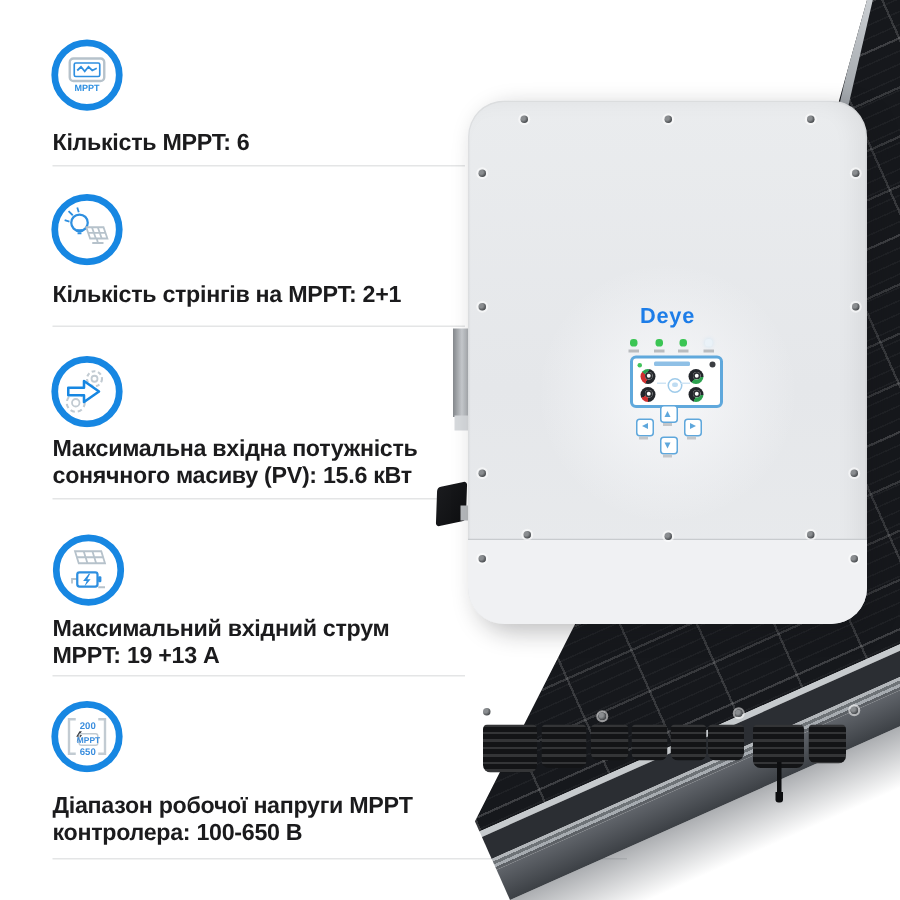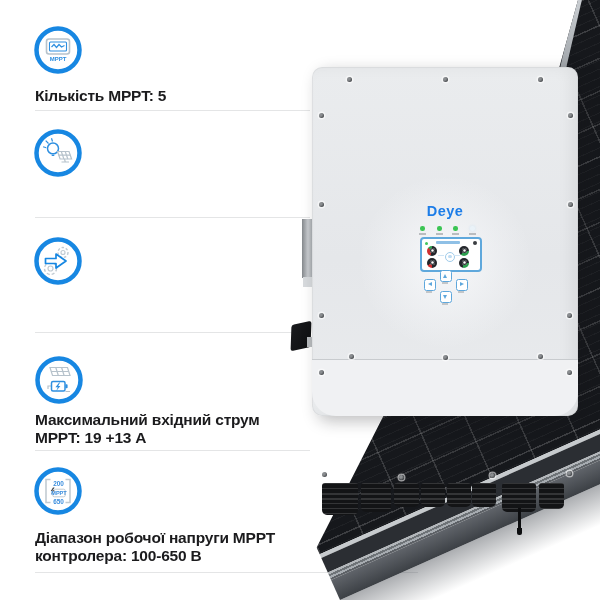--- a/index.html
+++ b/index.html
@@ -29,21 +29,21 @@
   .rail-base{position:absolute;left:0;right:0;bottom:0;height:22px;
       background:linear-gradient(to bottom,#60646a,#3c4045);}
   .panel-shadow{position:absolute;left:340px;top:600px;width:1000px;height:50px;
       transform-origin:left top;transform:rotate(-24deg);
       background:linear-gradient(to bottom,rgba(70,75,82,.45),rgba(70,75,82,0) 75%);}
   .frame-strip{position:absolute;left:567px;top:-8px;width:6px;height:92px;
       transform:rotate(13deg);background:linear-gradient(#cdd1d5,#989da2);}
 
   
   .inverter{position:absolute;left:312px;top:67px;width:266px;height:349px;z-index:5;
-      border-radius:10px;
+      border-radius:24px;
       background:linear-gradient(180deg,#eaecee 0%,#e5e7ea 55%,#e9ebed 100%);
       box-shadow:inset 0 0 0 1px rgba(0,0,0,.045), inset -8px 0 14px rgba(0,0,0,.05),
                  6px 5px 16px rgba(20,22,26,.28);}
   .inv-lower{position:absolute;left:0;right:0;top:292px;bottom:0;background:#f0f1f3;
       border-top:1px solid #c8cbce;border-radius:0 0 24px 24px;}
   .watermark{position:absolute;left:48px;top:110px;width:170px;height:170px;border-radius:50%;
       background:radial-gradient(circle,#f7f8fa 0%,rgba(247,248,250,0) 72%);}
   .screw{position:absolute;width:5px;height:5px;border-radius:50%;
       background:radial-gradient(circle at 35% 35%,#8a8d90 0 30%,#44474a 75%);
       box-shadow:0 0 0 1.5px rgba(255,255,255,.55);}
@@ -114,48 +114,51 @@
 
   <div class="spec-icon" style="left:34px;top:26px;">
     <svg width="48" height="48" viewBox="0 0 48 48">
       <circle cx="24" cy="24" r="21.5" fill="#fff" stroke="#1787e2" stroke-width="4.5"></circle>
       <rect x="12.5" y="13" width="23" height="15" rx="2.5" fill="#fff" stroke="#b6c2cb" stroke-width="1.6"></rect>
       <rect x="15.5" y="16" width="17" height="9" rx="1" fill="none" stroke="#2e8fe0" stroke-width="1.1"></rect>
       <polyline points="17.5,21 20,18.5 22.5,21.5 25,18.5 27.5,21 30.5,19.5" stroke="#2e8fe0" stroke-width="1.2" fill="none"></polyline>
       <text x="24" y="34.5" text-anchor="middle" font-size="6" font-weight="bold" fill="#2e8fe0">MPPT</text>
     </svg>
   </div>
-  <div class="spec-label" style="top:87px;">Кількість MPPT: 5</div>
+  <div class="spec-label" style="top:87px;">Кількість MPPT: 6</div>
   <div class="divider" style="top:110px;width:275px;"></div>
 
   <div class="spec-icon" style="left:34px;top:129px;">
     <svg width="48" height="48" viewBox="0 0 48 48">
       <circle cx="24" cy="24" r="21.5" fill="#fff" stroke="#1787e2" stroke-width="4.5"></circle>
       <path d="M14.5 14.5 l-2.8-2.8 M18.5 12.5 l-1-3.2 M12.3 18.7 l-3.2-1" stroke="#2e8fe0" stroke-width="1.2" fill="none"></path>
       <circle cx="19" cy="19.5" r="5.5" fill="#fff" stroke="#2e8fe0" stroke-width="1.5"></circle>
       <path d="M17.3 24.5 h3.4 M17.7 26.5 h2.6" stroke="#2e8fe0" stroke-width="1.2" fill="none"></path>
       <g stroke="#b6c2cb" stroke-width="1.2" fill="none">
         <path d="M23.5 22.5 h11.5 l2.6 7.5 H26.1 Z"></path>
         <path d="M27.3 22.5 l2.6 7.5 M31.2 22.5 l2.6 7.5 M24.7 26.2 h11.8"></path>
         <path d="M30.5 30 l.7 2.6 M27.5 33 h7.5"></path>
       </g>
     </svg>
   </div>
+  <div class="spec-label" style="top:188px;">Кількість стрінгів на MPPT: 2+1</div>
   <div class="divider" style="top:217px;width:275px;"></div>
 
   <div class="spec-icon" style="left:34px;top:237px;">
     <svg width="48" height="48" viewBox="0 0 48 48">
       <circle cx="24" cy="24" r="21.5" fill="#fff" stroke="#1787e2" stroke-width="4.5"></circle>
       <circle cx="29" cy="15.5" r="5" fill="none" stroke="#c2cbd2" stroke-width="1.4" stroke-dasharray="2.5 1.8"></circle>
       <circle cx="29" cy="15.5" r="2" fill="none" stroke="#c2cbd2" stroke-width="1.2"></circle>
       <circle cx="16.5" cy="31.5" r="6" fill="none" stroke="#c2cbd2" stroke-width="1.4" stroke-dasharray="3 2"></circle>
       <circle cx="16.5" cy="31.5" r="2.5" fill="none" stroke="#c2cbd2" stroke-width="1.2"></circle>
       <path d="M11.5 21.5 h10.5 v-4.5 l10 7 -10 7 v-4.5 H11.5 z" fill="#fff" stroke="#1787e2" stroke-width="1.7" stroke-linejoin="round"></path>
     </svg>
   </div>
+  <div class="spec-label" style="top:291px;">Максимальна вхідна потужність
+сонячного масиву (PV): 15.6 кВт</div>
   <div class="divider" style="top:332px;width:275px;"></div>
 
   <div class="spec-icon" style="left:35px;top:356px;">
     <svg width="48" height="48" viewBox="0 0 48 48">
       <circle cx="24" cy="24" r="21.5" fill="#fff" stroke="#1787e2" stroke-width="4.5"></circle>
       <g stroke="#b6c2cb" stroke-width="1.2" fill="none">
         <path d="M15 11.5 h17.5 l2.5 8 H17.5 Z"></path>
         <path d="M20.8 11.5 l2.5 8 M26.6 11.5 l2.5 8 M16.2 15.5 h17.6"></path>
         <path d="M16.5 30 h-3.5 v3 M30.5 35.5 h4.5"></path>
       </g>

